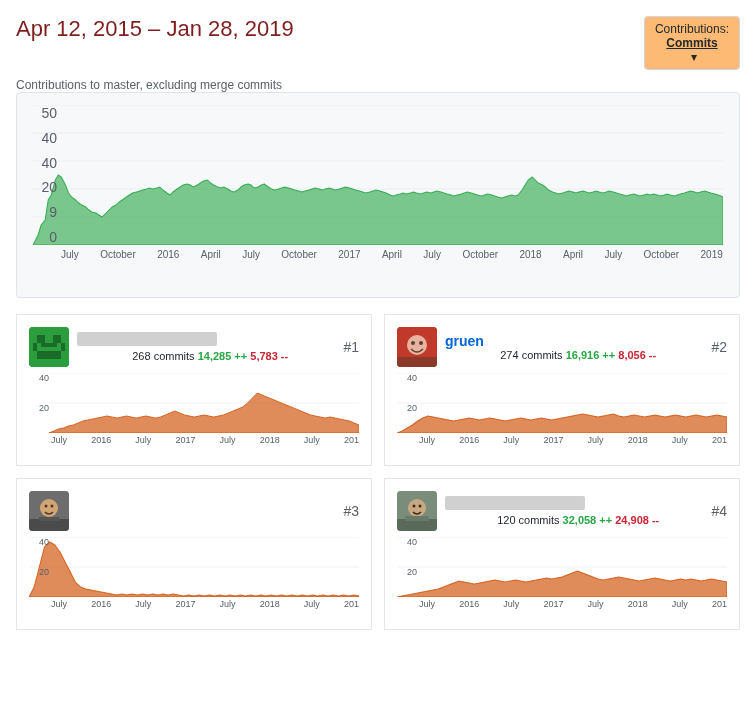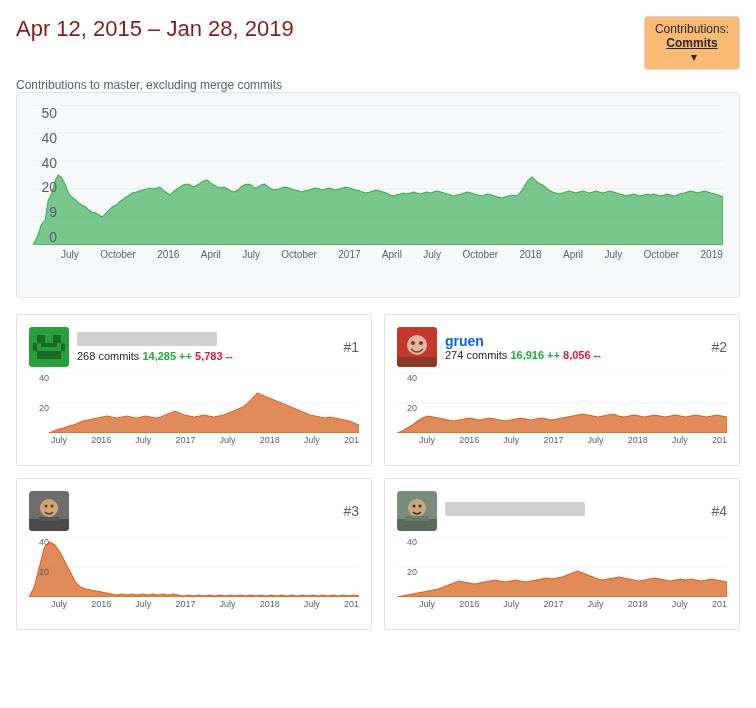--- a/index.html
+++ b/index.html
@@ -151,20 +151,21 @@
       height: 14px;
       background: #d0d0d0;
       border-radius: 2px;
       margin-bottom: 4px;
       width: 130px;
     }
 
     .contributor-stats {
       font-size: 11px;
       color: #24292e;
+      text-align: center;
     }
 
     .additions { color: #28a745; font-weight: 600; }
     .deletions { color: #cb2431; font-weight: 600; }
 
     .rank {
       font-size: 14px;
       color: #586069;
       font-weight: 300;
       flex-shrink: 0;
@@ -474,20 +475,25 @@
             <circle cx="20" cy="17" r="9" fill="#c8a882"></circle>
             <circle cx="17" cy="15" r="1.5" fill="#3a2a18"></circle>
             <circle cx="23" cy="15" r="1.5" fill="#3a2a18"></circle>
             <path d="M16 21 Q20 25 24 21" stroke="#3a2a18" stroke-width="1.5" fill="none"></path>
             <rect x="0" y="28" width="40" height="12" fill="#5a6a5a"></rect>
             <rect x="8" y="25" width="24" height="5" fill="#6a7a6a"></rect>
           </svg>
         </div>
         <div class="contributor-name-block">
           <div class="contributor-name-placeholder" style="width:140px; height:14px; background:#d0d0d0; border-radius:2px; margin-bottom:4px;"></div>
+          <div class="contributor-stats">
+            <span>120 commits</span>
+            <span class="additions"> 32,058 ++</span>
+            <span class="deletions"> 24,908 --</span>
+          </div>
         </div>
       </div>
       <span class="rank">#4</span>
     </div>
     <div class="mini-chart">
       <div class="mini-y-labels">
         <span>40</span>
         <span>20</span>
         <span></span>
       </div>

